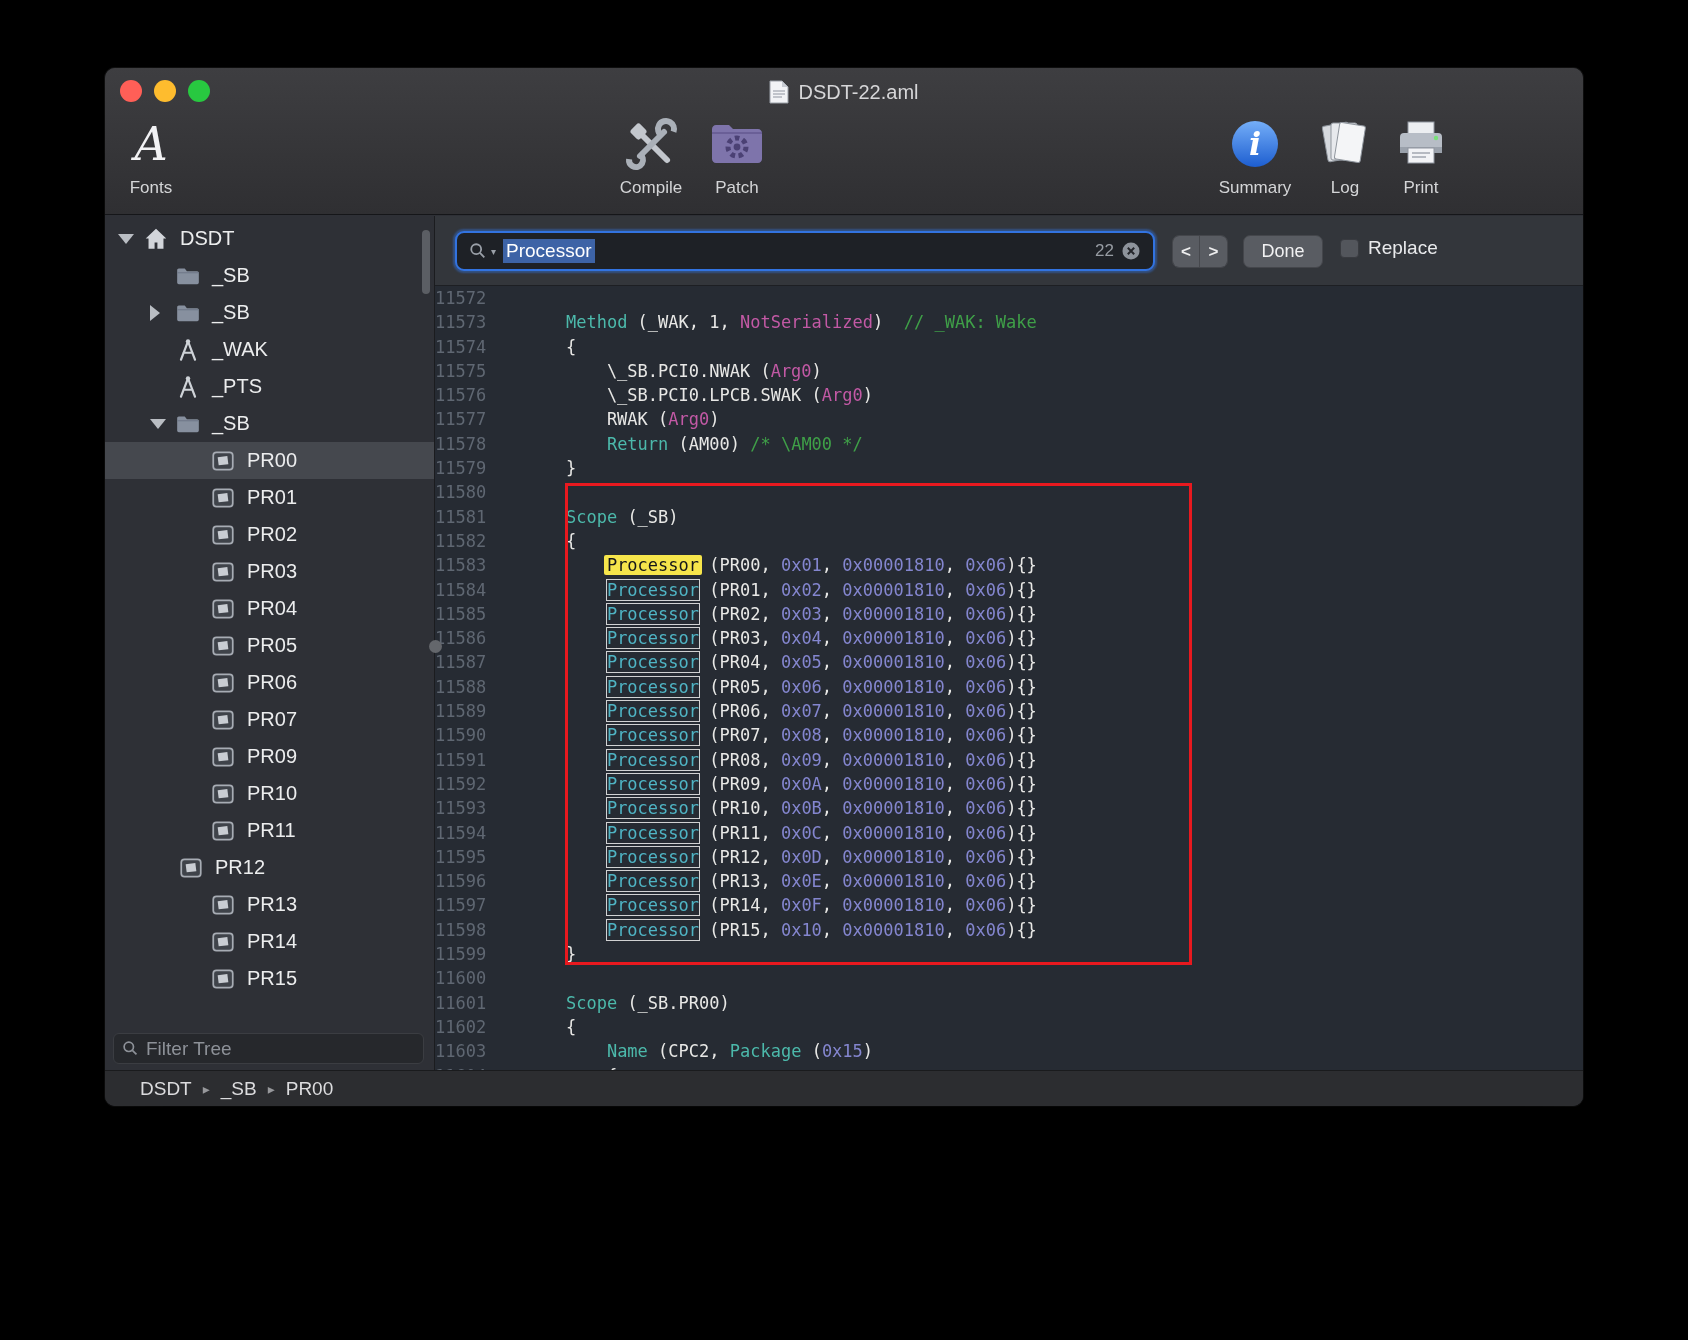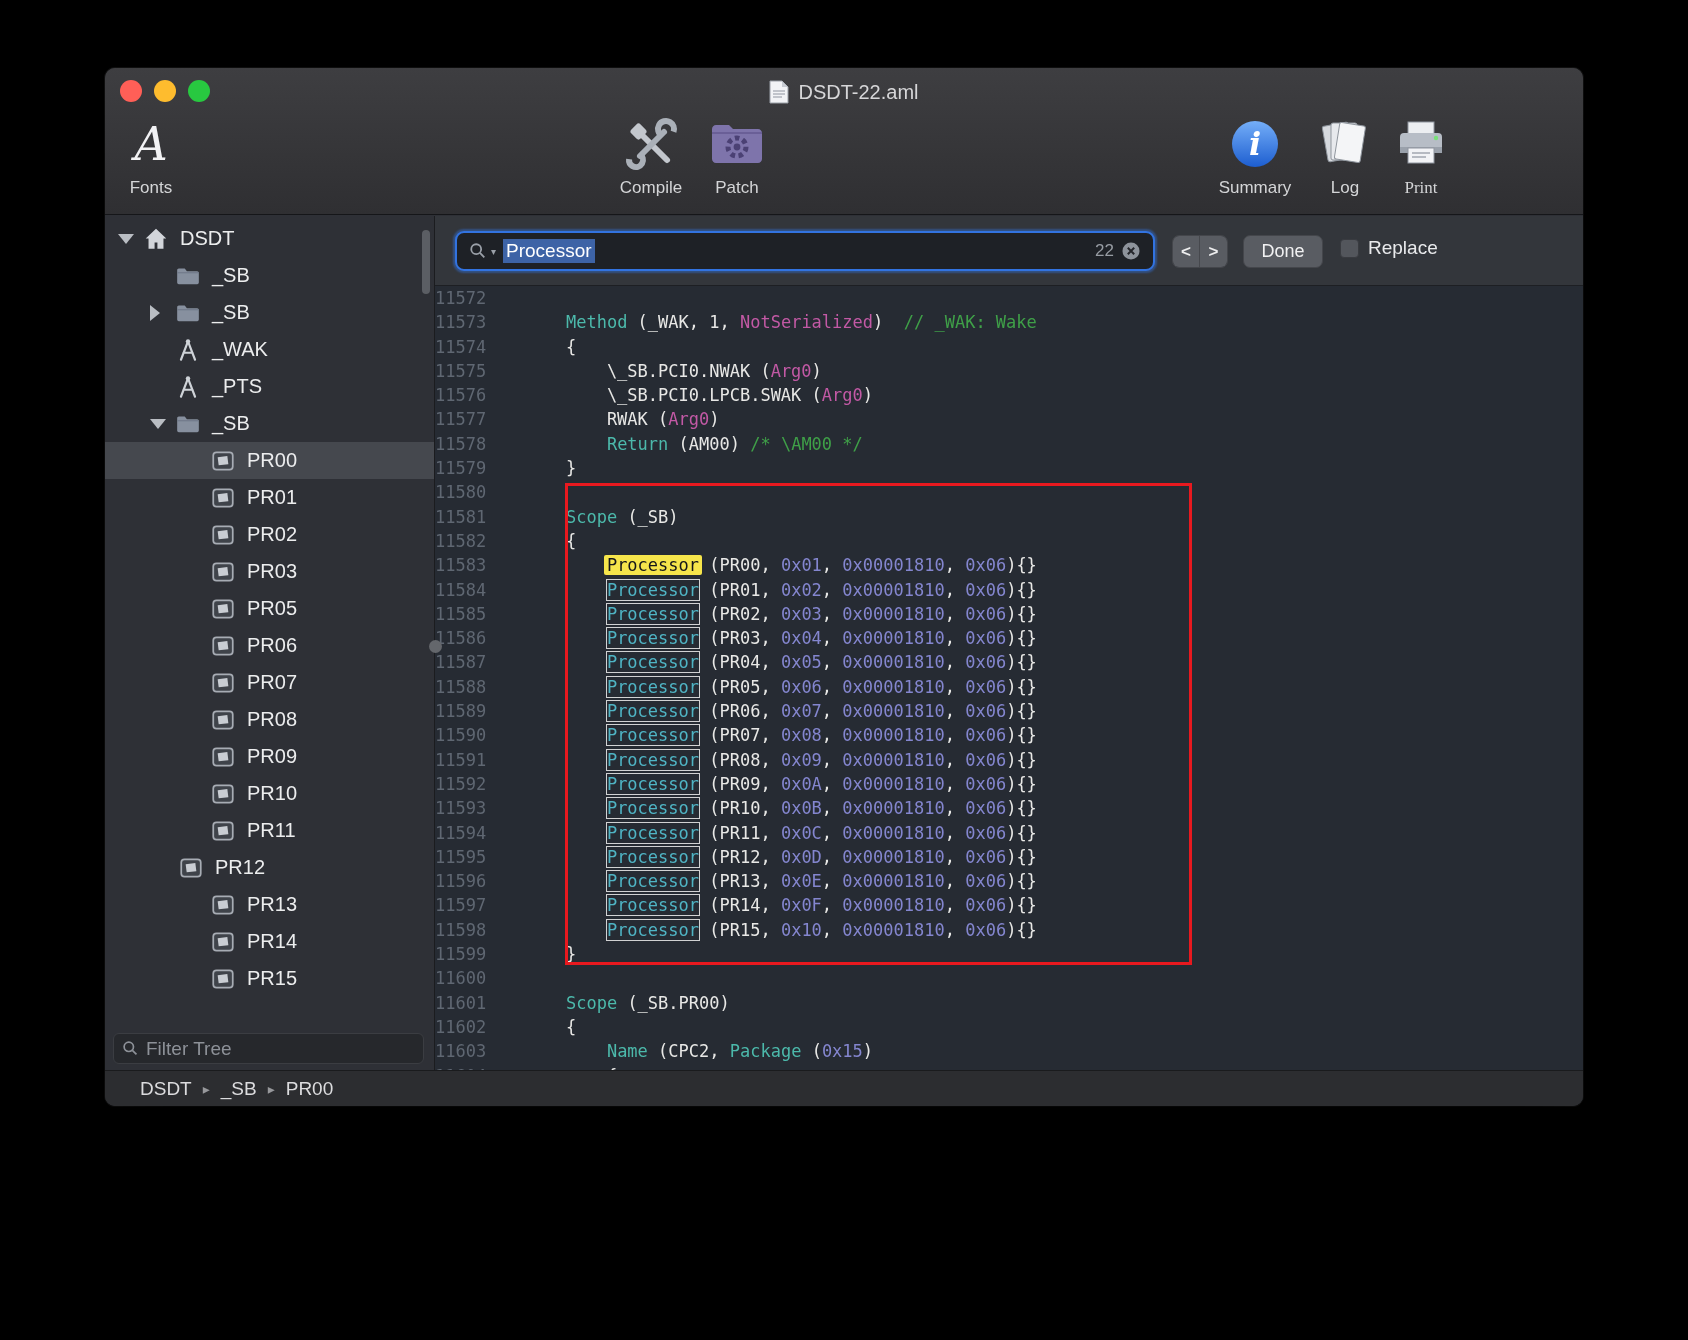--- a/index.html
+++ b/index.html
@@ -172,21 +172,21 @@
       <div class="tb-icon">
         <svg width="54" height="54" viewBox="0 0 54 54">
           <rect x="7" y="7" width="26" height="36" rx="2" fill="#d6d9de" stroke="#8f959d" transform="rotate(-10 20 25)"></rect>
           <rect x="13" y="6" width="26" height="37" rx="2" fill="#e7e9ed" stroke="#8f959d" transform="rotate(0 26 24)"></rect>
           <rect x="19" y="7" width="26" height="37" rx="2" fill="#f4f5f7" stroke="#8f959d" transform="rotate(9 32 25)"></rect>
         </svg>
       </div>
       <div class="tb-label">Log</div>
     </div>
 
-    <div class="tb-item" style="left:1276px; width:80px;font-family:Liberation Serif, serif;">
+    <div class="tb-item" style="left:1276px; width:80px;">
       <div class="tb-icon">
         <svg width="54" height="54" viewBox="0 0 54 54">
           <rect x="14" y="5" width="26" height="13" fill="#eceef1" stroke="#9096a0"></rect>
           <rect x="6" y="16" width="42" height="20" rx="4" fill="#b7bdc6"></rect>
           <rect x="6" y="30" width="42" height="6" fill="#9aa1ab"></rect>
           <circle cx="42" cy="21" r="2.2" fill="#79e079"></circle>
           <rect x="14" y="31" width="26" height="15" fill="#f2f3f6" stroke="#9096a0"></rect>
           <path d="M18 36h18M18 40h14" stroke="#a2a8b1" stroke-width="1.6"></path>
         </svg>
       </div>
@@ -293,48 +293,48 @@
             </span>
             <span>PR03</span>
           </div>
           <div class="trow" style="padding-left: 105px;">
             <span class="ticon">
               <svg viewBox="0 0 24 24">
                 <rect x="3" y="4" width="18" height="16" rx="3" fill="#3f434a" stroke="#a7acb4" stroke-width="1.6"></rect>
                 <rect x="7.5" y="8" width="9" height="7.5" fill="#c9cdd3" transform="rotate(-7 12 11.7)"></rect>
               </svg>
             </span>
+            <span>PR04</span>
+          </div>
+          <div class="trow" style="padding-left: 105px;">
+            <span class="ticon">
+              <svg viewBox="0 0 24 24">
+                <rect x="3" y="4" width="18" height="16" rx="3" fill="#3f434a" stroke="#a7acb4" stroke-width="1.6"></rect>
+                <rect x="7.5" y="8" width="9" height="7.5" fill="#c9cdd3" transform="rotate(-7 12 11.7)"></rect>
+              </svg>
+            </span>
             <span>PR05</span>
           </div>
           <div class="trow" style="padding-left: 105px;">
             <span class="ticon">
               <svg viewBox="0 0 24 24">
                 <rect x="3" y="4" width="18" height="16" rx="3" fill="#3f434a" stroke="#a7acb4" stroke-width="1.6"></rect>
                 <rect x="7.5" y="8" width="9" height="7.5" fill="#c9cdd3" transform="rotate(-7 12 11.7)"></rect>
               </svg>
             </span>
             <span>PR06</span>
           </div>
           <div class="trow" style="padding-left: 105px;">
             <span class="ticon">
               <svg viewBox="0 0 24 24">
                 <rect x="3" y="4" width="18" height="16" rx="3" fill="#3f434a" stroke="#a7acb4" stroke-width="1.6"></rect>
                 <rect x="7.5" y="8" width="9" height="7.5" fill="#c9cdd3" transform="rotate(-7 12 11.7)"></rect>
               </svg>
             </span>
             <span>PR07</span>
-          </div>
-          <div class="trow" style="padding-left: 105px;">
-            <span class="ticon">
-              <svg viewBox="0 0 24 24">
-                <rect x="3" y="4" width="18" height="16" rx="3" fill="#3f434a" stroke="#a7acb4" stroke-width="1.6"></rect>
-                <rect x="7.5" y="8" width="9" height="7.5" fill="#c9cdd3" transform="rotate(-7 12 11.7)"></rect>
-              </svg>
-            </span>
-            <span>PR08</span>
           </div>
           <div class="trow" style="padding-left: 105px;">
             <span class="ticon">
               <svg viewBox="0 0 24 24">
                 <rect x="3" y="4" width="18" height="16" rx="3" fill="#3f434a" stroke="#a7acb4" stroke-width="1.6"></rect>
                 <rect x="7.5" y="8" width="9" height="7.5" fill="#c9cdd3" transform="rotate(-7 12 11.7)"></rect>
               </svg>
             </span>
             <span>PR09</span>
           </div>

